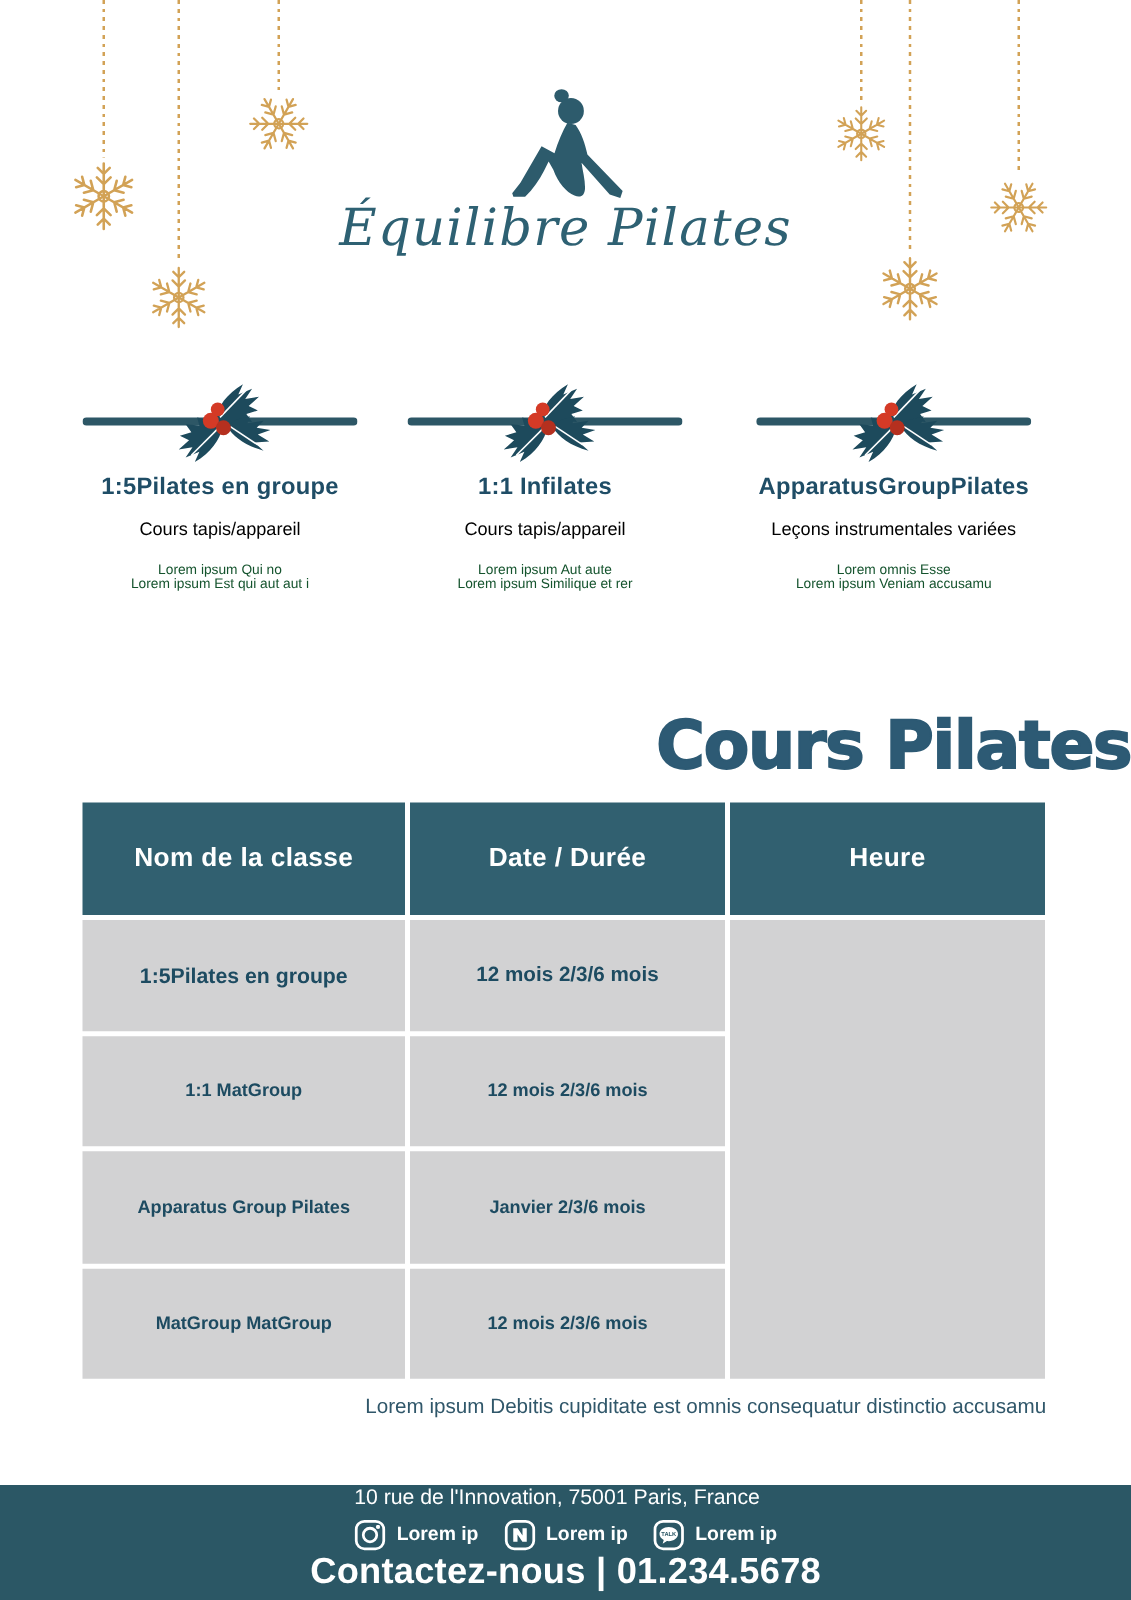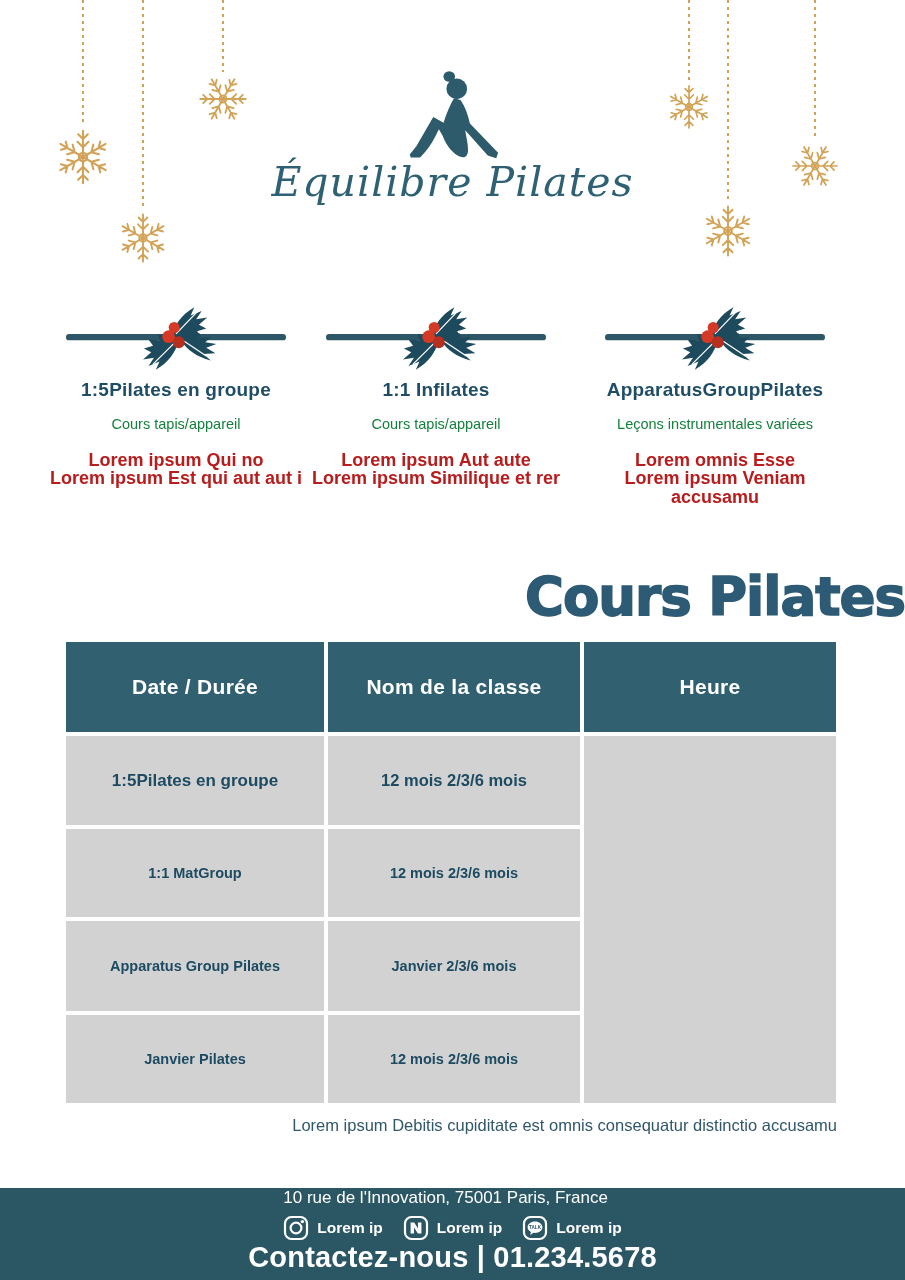--- a/index.html
+++ b/index.html
@@ -15,22 +15,22 @@
   
   .logo-wrap { position:absolute; left:0; top:70px; width:905px; text-align:center; }
   .silhouette { display:block; margin:0 auto; width:96px; height:94px; }
   .brand { font-family:"DejaVu Serif", serif; font-style:italic; font-size:41px; color:#2e6173;
            margin-top:-6px; letter-spacing:1px; }
 
   
   .program { position:absolute; top:300px; width:260px; display:flex; flex-direction:column; align-items:center; text-align:center; }
   .program .holly-svg { width:220px; height:77px; }
   .program h3 { margin-top:2px; font-size:19px; font-weight:bold; color:#1f4d66; letter-spacing:.2px; }
-  .program .sub { margin-top:15px; font-size:14.5px; color:#15803d;text-align:right; }
-  .program .plines { margin-top:19px; font-size:18px; font-weight:bold; color:#b91c1c; line-height:1.02; }
+  .program .sub { margin-top:15px; font-size:14.5px; color:#000000;text-align:right; }
+  .program .plines { margin-top:19px; font-size:11px; font-weight:normal; color:#14532d; line-height:1.02; }
 
   
   .main-title { position:absolute; left:0; top:566px; width:905px; text-align:right;
     font-family:"DejaVu Sans", sans-serif; font-weight:bold; font-size:53px; color:#2d5a74;
     -webkit-text-stroke:1.6px #2d5a74; letter-spacing:-1px; }
 
   
   .sched { position:absolute; left:66px; top:642px; width:770px; display:grid;
     grid-template-columns:258px 252px 252px; grid-template-rows:90px 89px 88px 90px 88px; gap:4px; }
   .hcell { background:#316070; color:#ffffff; display:flex; align-items:center; justify-content:center;
@@ -167,35 +167,35 @@
     <div class="sub">Leçons instrumentales variées</div>
     <div class="plines">
       <div>Lorem omnis Esse</div>
       <div>Lorem ipsum Veniam accusamu</div>
     </div>
   </div>
 
   <div class="main-title">Cours Pilates</div>
 
   <div class="sched">
+    <div class="hcell">Nom de la classe</div>
     <div class="hcell">Date / Durée</div>
-    <div class="hcell">Nom de la classe</div>
     <div class="hcell">Heure</div>
 
     <div class="cell big">1:5Pilates en groupe</div>
     <div class="cell big2">12 mois 2/3/6 mois</div>
     <div class="heure-span"></div>
 
     <div class="cell">1:1 MatGroup</div>
     <div class="cell">12 mois 2/3/6 mois</div>
 
     <div class="cell">Apparatus Group Pilates</div>
     <div class="cell">Janvier 2/3/6 mois</div>
 
-    <div class="cell">Janvier Pilates</div>
+    <div class="cell">MatGroup MatGroup</div>
     <div class="cell">12 mois 2/3/6 mois</div>
   </div>
 
   <div class="note">Lorem ipsum Debitis cupiditate est omnis consequatur distinctio accusamu</div>
 
   <div class="footer">
     <div>
       <div class="addr">10 rue de l'Innovation, 75001 Paris, France</div>
       <div class="social-row">
         <div class="social-item">

